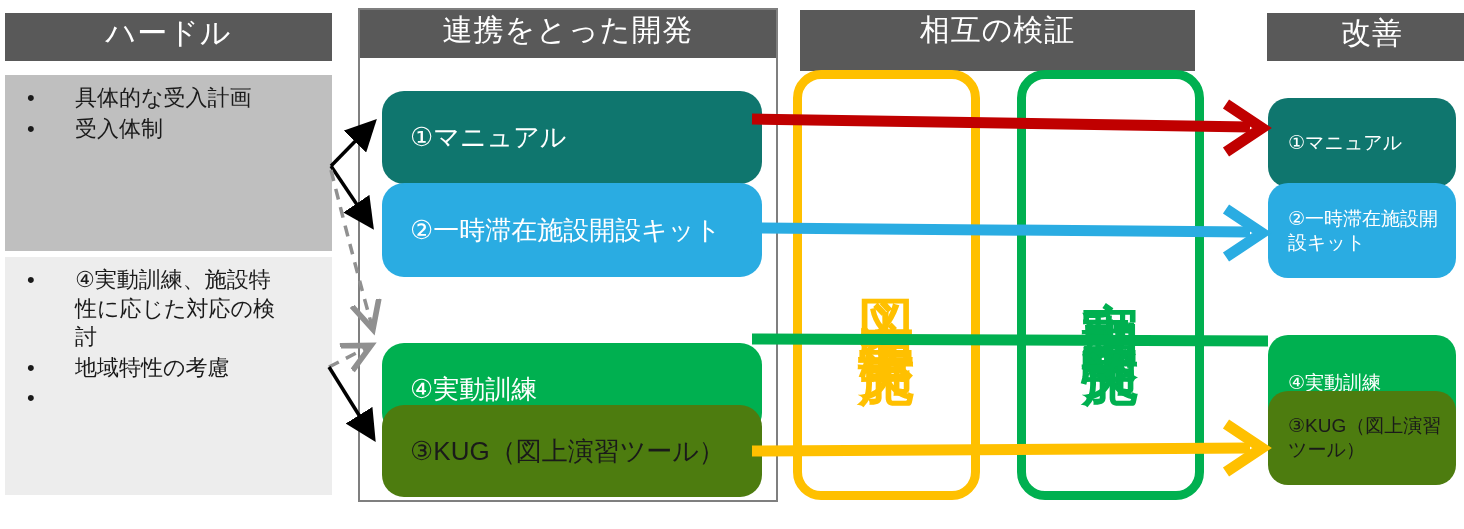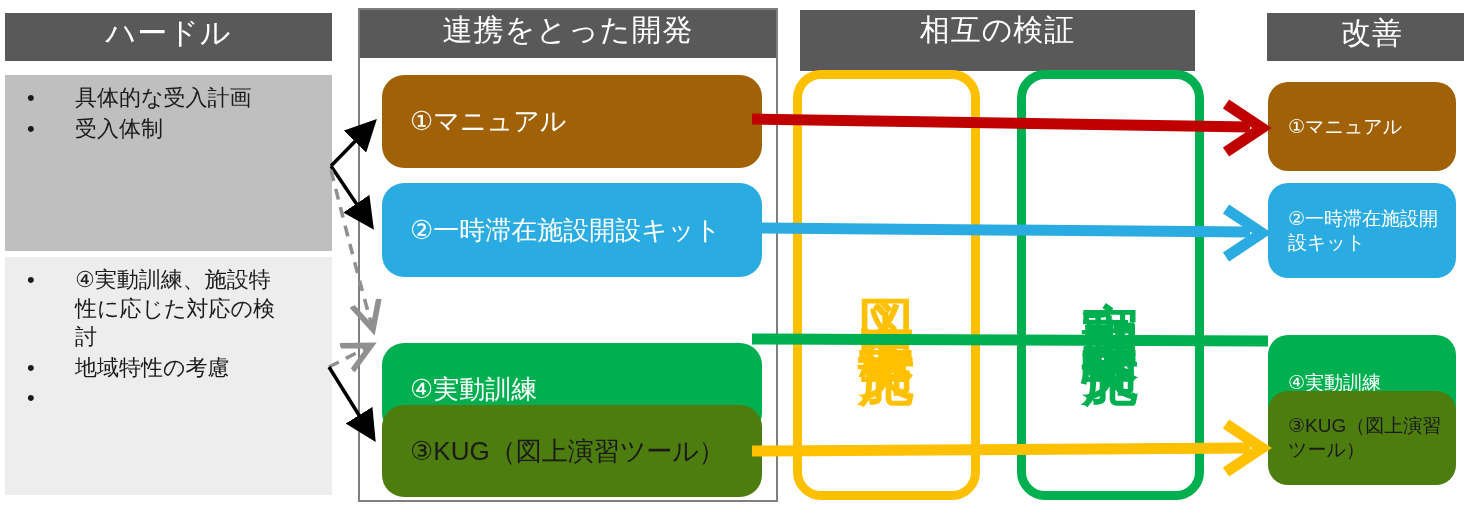--- a/index.html
+++ b/index.html
@@ -58,21 +58,21 @@
     font-size: 26px;
     padding-left: 28px;
     line-height: 1.25;
   }
   .node.small {
     border-radius: 20px;
     font-size: 19px;
     padding-left: 20px;
     padding-right: 10px;
   }
-  .red    { background: #a16207; }
+  .red    { background: #0f766e; margin-top: 16px; }
   .blue   { background: #2aace2; }
   .green  { background: #00b050; margin-top: 48px; }
   .yellow { background: #4d7c0f; color: #1a1a1a; }
   .tall {
     position: absolute;
     top: 70px;
     width: 187px;
     height: 430px;
     box-sizing: border-box;
     border-radius: 28px;

